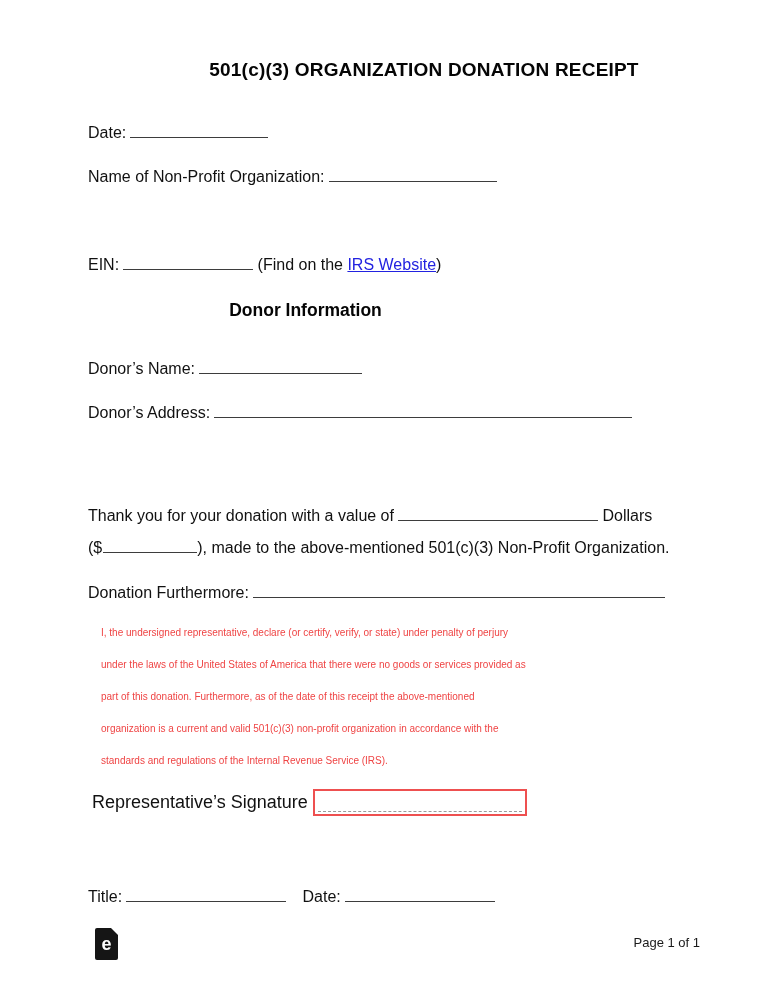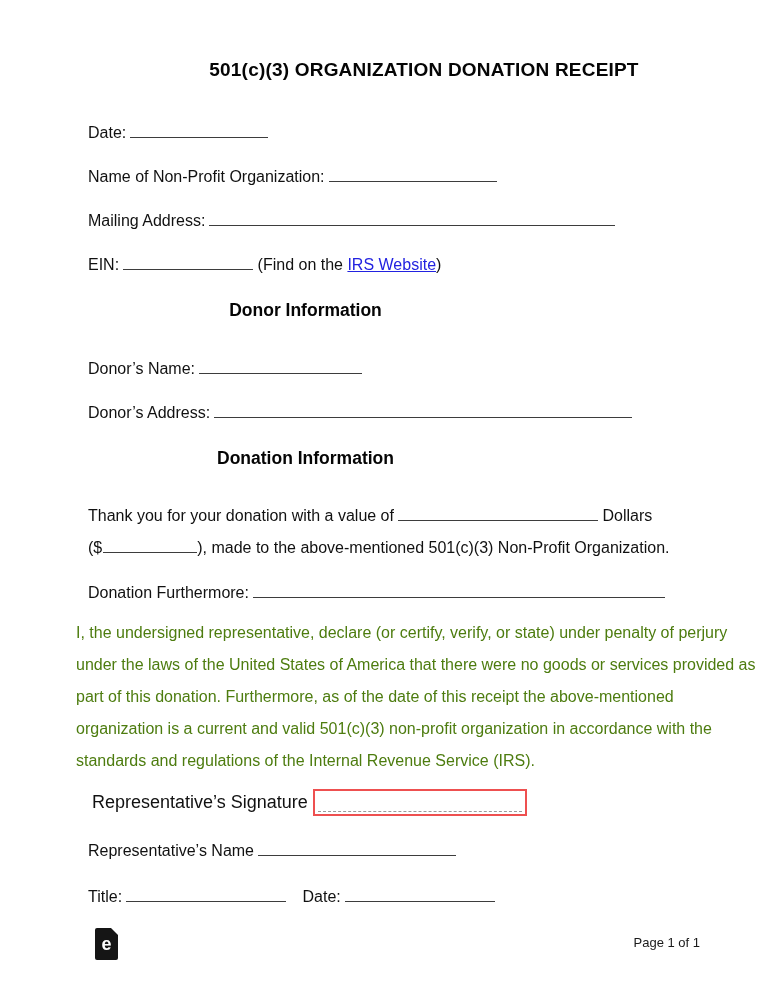--- a/index.html
+++ b/index.html
@@ -17,21 +17,21 @@
   .section-heading{
     position:absolute;left:0;width:611px;text-align:center;
     font-size:17.5px;font-weight:bold;color:#050505;
   }
   .blank{
     display:inline-block;height:13px;
     border-bottom:1.4px solid #3d3d3d;
     margin-left:4px;
   }
   .blank.tight{margin-left:1px;}
-  .legal{position:absolute;left:76px;font-size:16px;line-height:32px;color:#4d7c0f;}
+  .legal{position:absolute;left:101px;font-size:10px;line-height:32px;color:#ef4444;}
   .legal div{white-space:nowrap;}
   .sig-row{
     position:absolute;left:92px;top:789px;display:flex;align-items:stretch;height:27px;
   }
   .sig-label{align-self:center;font-size:18px;font-weight:normal;white-space:nowrap;}
   .sig-box{
     position:relative;width:210px;height:23px;margin-left:5px;
     border:2px solid #ee5050;background:#ffffff;
   }
   .sig-box .inner-rule{
@@ -64,41 +64,37 @@
   <div class="doc-title">501(c)(3) ORGANIZATION DONATION RECEIPT</div>
 
   <div class="line" style="top:124px;">
     <span>Date:</span><span class="blank" style="width:138px;"></span>
   </div>
 
   <div class="line" style="top:168px;">
     <span>Name of Non-Profit Organization:</span><span class="blank" style="width:168px;"></span>
   </div>
 
-  <div class="line" style="top:212px;">
-    <span>Mailing Address:</span><span class="blank" style="width:406px;"></span>
-  </div>
 
   <div class="line" style="top:256px;">
     <span>EIN:</span><span class="blank" style="width:130px;"></span>
     <span>(Find on the</span>
     <a class="link">IRS Website</a><span>)</span>
   </div>
 
   <div class="section-heading" style="top:300px;">Donor Information</div>
 
   <div class="line" style="top:360px;">
     <span>Donor’s Name:</span><span class="blank" style="width:163px;"></span>
   </div>
 
   <div class="line" style="top:404px;">
     <span>Donor’s Address:</span><span class="blank" style="width:418px;"></span>
   </div>
 
-  <div class="section-heading" style="top:448px;">Donation Information</div>
 
   <div class="line" style="top:507px;">
     <span>Thank you for your donation with a value of</span><span class="blank" style="width:200px;"></span>
     <span>Dollars</span>
   </div>
 
   <div class="line" style="top:539px;">
     <span>($</span><span class="blank tight" style="width:94px;"></span><span>), made to the above-mentioned 501(c)(3) Non-Profit Organization.</span>
   </div>
 
@@ -114,23 +110,20 @@
     <div>standards and regulations of the Internal Revenue Service (IRS).</div>
   </div>
 
   <div class="sig-row">
     <span class="sig-label">Representative’s Signature</span>
     <span class="sig-box">
         <span class="inner-rule"></span>
       </span>
   </div>
 
-  <div class="line" style="top:842px;">
-    <span>Representative’s Name</span><span class="blank" style="width:198px;"></span>
-  </div>
 
   <div class="line" style="top:888px;">
     <span>Title:</span><span class="blank" style="width:160px;"></span>
     <span class="gap-date">Date:</span><span class="blank" style="width:150px;"></span>
   </div>
 
   <div class="footer-logo">
     <span class="fold"></span>
     <span class="glyph">e</span>
   </div>

